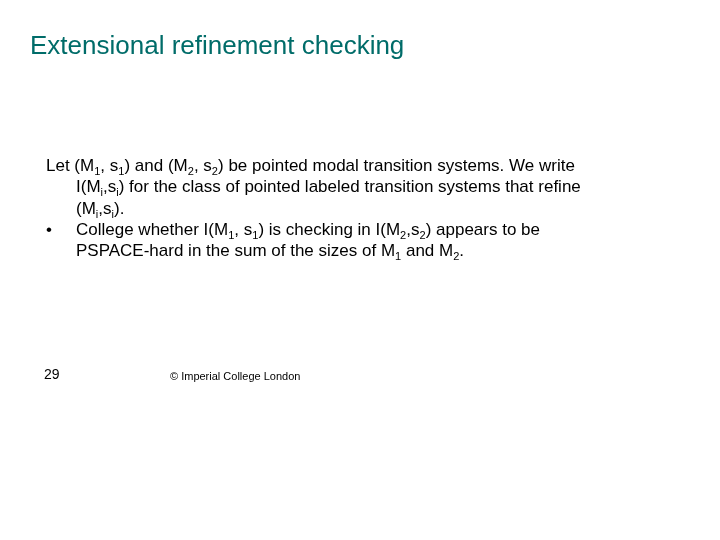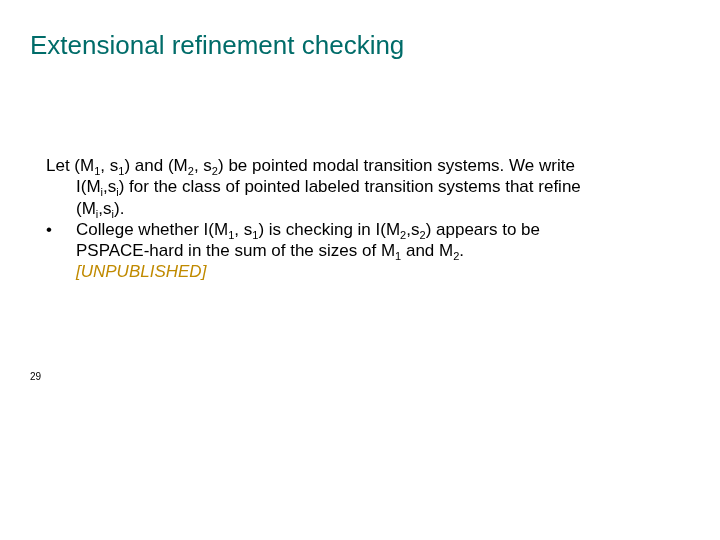--- a/index.html
+++ b/index.html
@@ -53,23 +53,23 @@
     font-style: italic;
     color: #c08a00;
   }
   sub {
     font-size: 0.65em;
     vertical-align: sub;
     line-height: 0;
   }
   .page-num {
     position: absolute;
-    left: 30px;
+    left: 44px;
     bottom: 30px;
-    font-size: 10px;
+    font-size: 14px;
     color: #000000;
   }
   .footer {
     position: absolute;
     left: 170px;
     bottom: 30px;
     font-size: 11px;
     color: #000000;
   }
 </style>
@@ -83,20 +83,20 @@
   <div class="body">
     <p style="padding-left: 30px; text-indent: -30px;">
       <span>Let (M</span><sub>1</sub><span>, s</span><sub>1</sub><span>) and (M</span><sub>2</sub><span>, s</span><sub>2</sub><span>) be pointed modal transition systems. We write I(M</span><sub>i</sub><span>,s</span><sub>i</sub><span>) for the class of pointed labeled transition systems that refine (M</span><sub>i</sub><span>,s</span><sub>i</sub><span>).</span>
     </p>
 
     <div class="bullet-row">
       <div class="bullet-mark">•</div>
       <div class="bullet-text">
         <span>College whether I(M</span><sub>1</sub><span>, s</span><sub>1</sub><span>) is checking in I(M</span><sub>2</sub><span>,s</span><sub>2</sub><span>) appears to be PSPACE-hard in the sum of the sizes of M</span><sub>1</sub><span> and M</span><sub>2</sub><span>.</span>
         <br>
-        <span class="unpub">[UNPUBLISHED]</span>
       </div>
     </div>
   </div>
 
   <div class="page-num">29</div>
+  <div class="footer">© Imperial College London</div>
 
 </div>
 
 </body></html>

